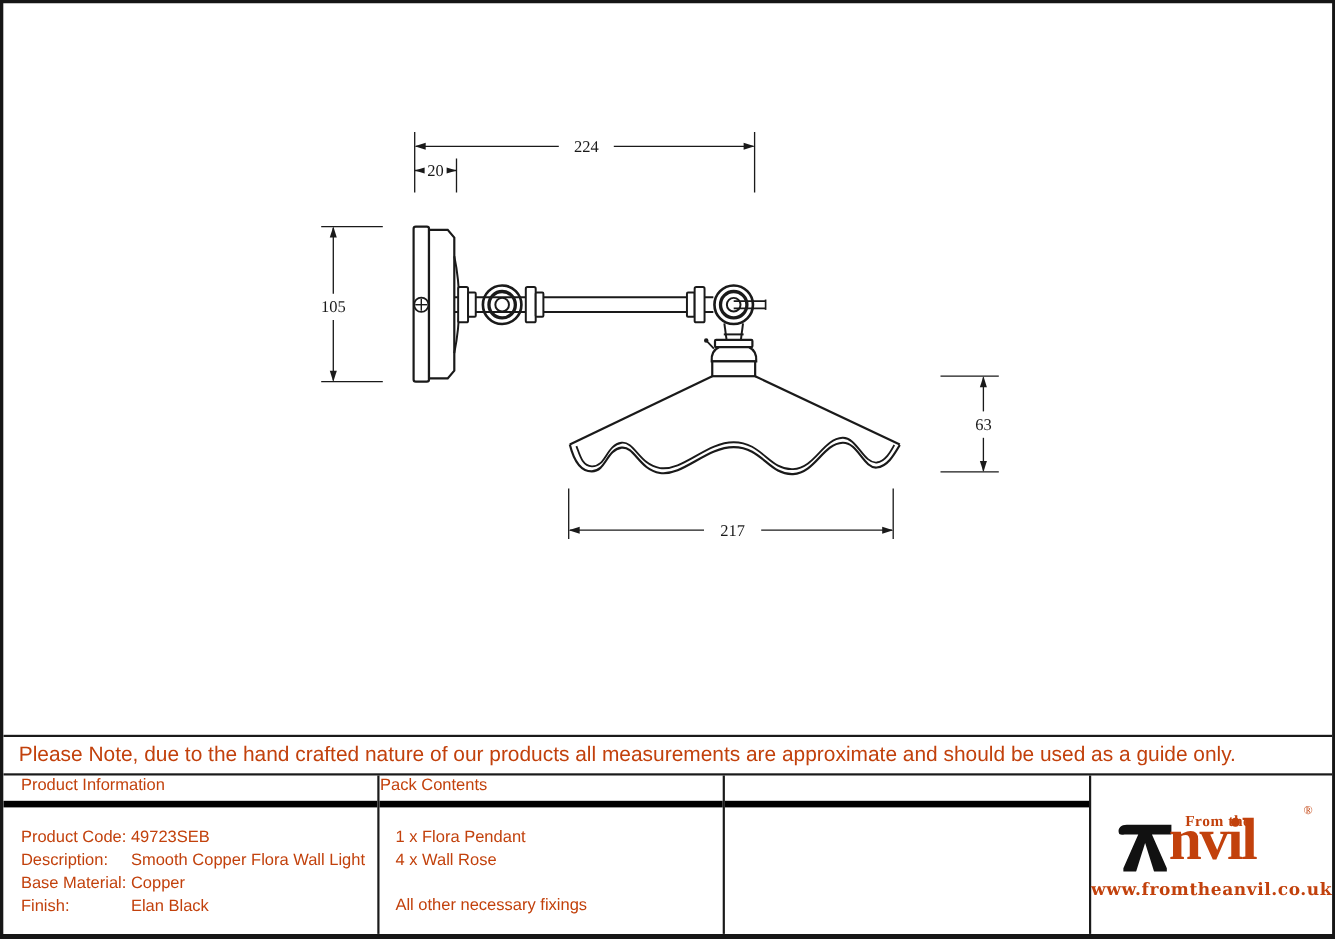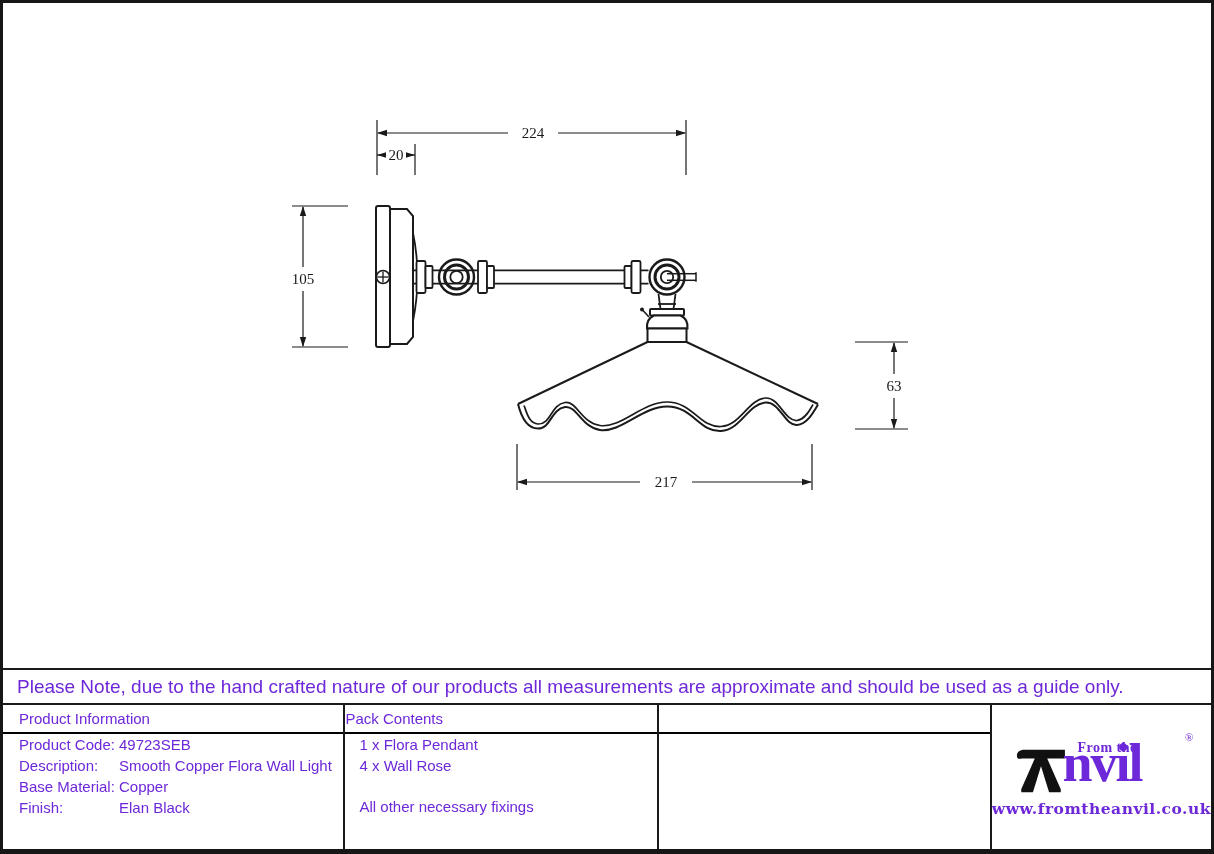--- a/index.html
+++ b/index.html
@@ -1,43 +1,43 @@
 <!DOCTYPE html>
 <html><head>
 <meta charset="utf-8">
 <style>
   html,body{margin:0;padding:0;background:#e8e8e8;}
   .page{
     position:relative;width:1214px;height:854px;box-sizing:border-box;
     background:#fff;border:3px solid #161616;border-bottom-width:5px;
-    font-family:"Liberation Sans",sans-serif;color:#6d28d9;overflow:hidden;
+    font-family:"Liberation Sans",sans-serif;color:#c2410c;overflow:hidden;
   }
   .drawing-area{position:absolute;left:0;top:0;width:1208px;height:665px;}
   .dim-text{font-family:"Liberation Serif",serif;font-size:15px;fill:#1a1a1a;}
   .note-row{
     position:absolute;left:0;right:0;top:665px;height:35px;box-sizing:border-box;
     border-top:2px solid #1a1a1a;display:flex;align-items:center;
     padding-left:14px;font-size:19px;
   }
   .info-table{
     position:absolute;left:0;right:0;top:700px;bottom:0;box-sizing:border-box;
     border-top:2px solid #1a1a1a;display:flex;align-items:stretch;
   }
   .col{box-sizing:border-box;display:flex;flex-direction:column;}
   .col-product{width:345px;}
   .col-pack{width:318px;border-left:2px solid #1a1a1a;}
   .col-empty{width:337px;border-left:2px solid #1a1a1a;}
   .col-logo{flex:1;border-left:2px solid #1a1a1a;display:flex;align-items:center;justify-content:center;}
   .cell-header{
-    height:29px;box-sizing:border-box;border-bottom:2px solid #000000;
-    display:flex;align-items:center;font-size:15px;
+    height:29px;box-sizing:border-box;border-bottom:6px solid #000000;
+    display:flex;font-size:15px;
   }
   .col-product .cell-header{padding-left:16px;}
   .col-pack .cell-header{padding-left:0;}
-  .cell-body{flex:1;padding-top:0;font-size:15px;line-height:21px;}
+  .cell-body{flex:1;padding-top:16px;font-size:15px;line-height:21px;}
   .col-product .cell-body{padding-left:16px;}
   .col-pack .cell-body{padding-left:14px;}
   .spec-row{display:flex;}
   .spec-label{width:100px;flex:0 0 100px;}
   .pack-item-gap{margin-top:20px;}
   
   .logo{display:flex;flex-direction:column;align-items:center;}
   .logo-mark{position:relative;width:172px;height:62px;}
   .anvil-icon{position:absolute;left:0;top:8px;width:52px;height:50px;}
   .brand-rest{

